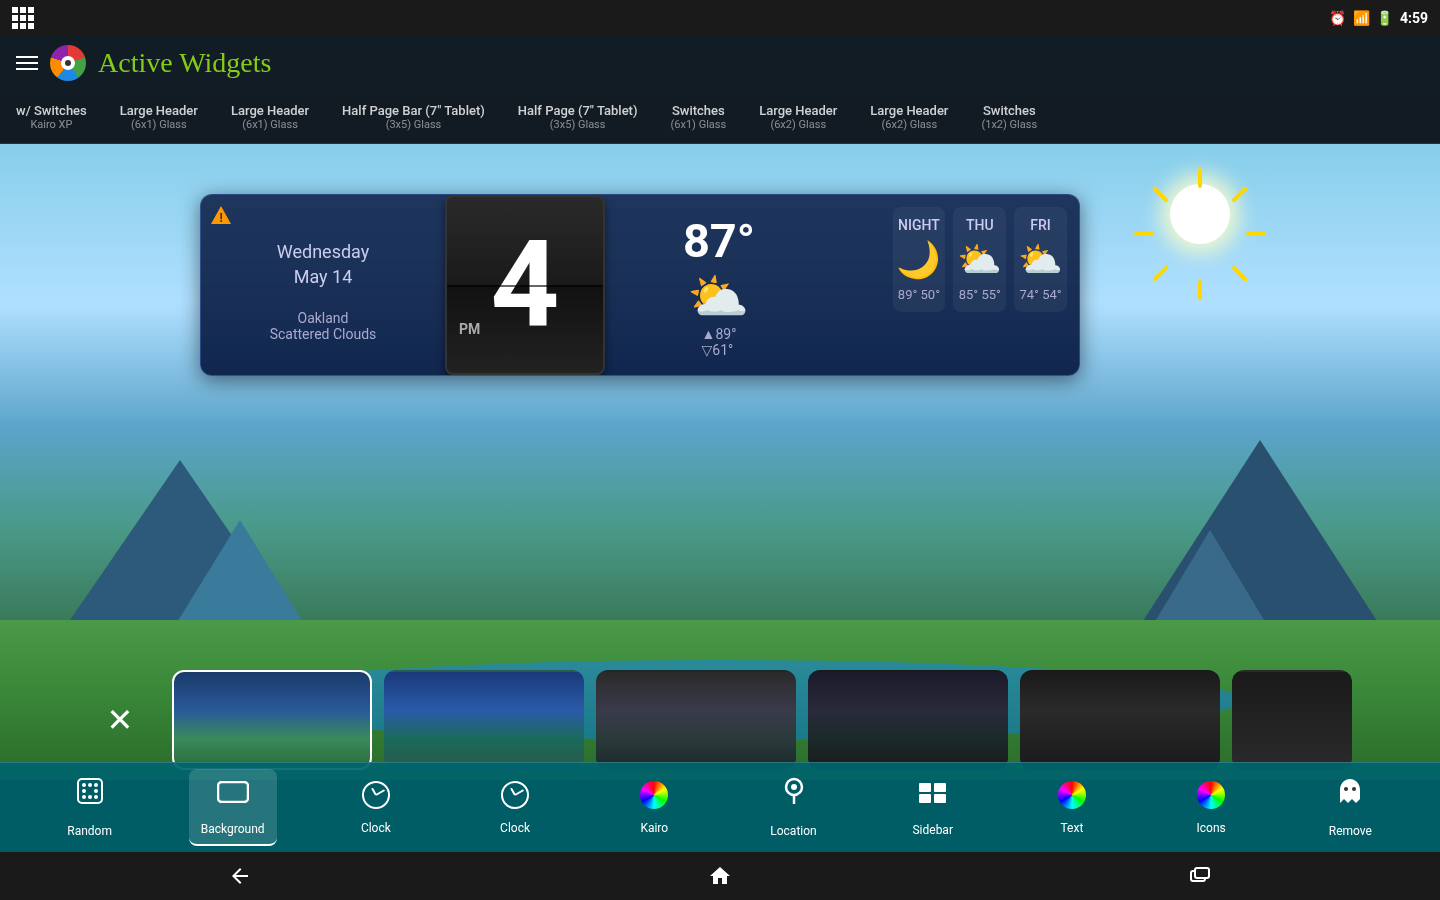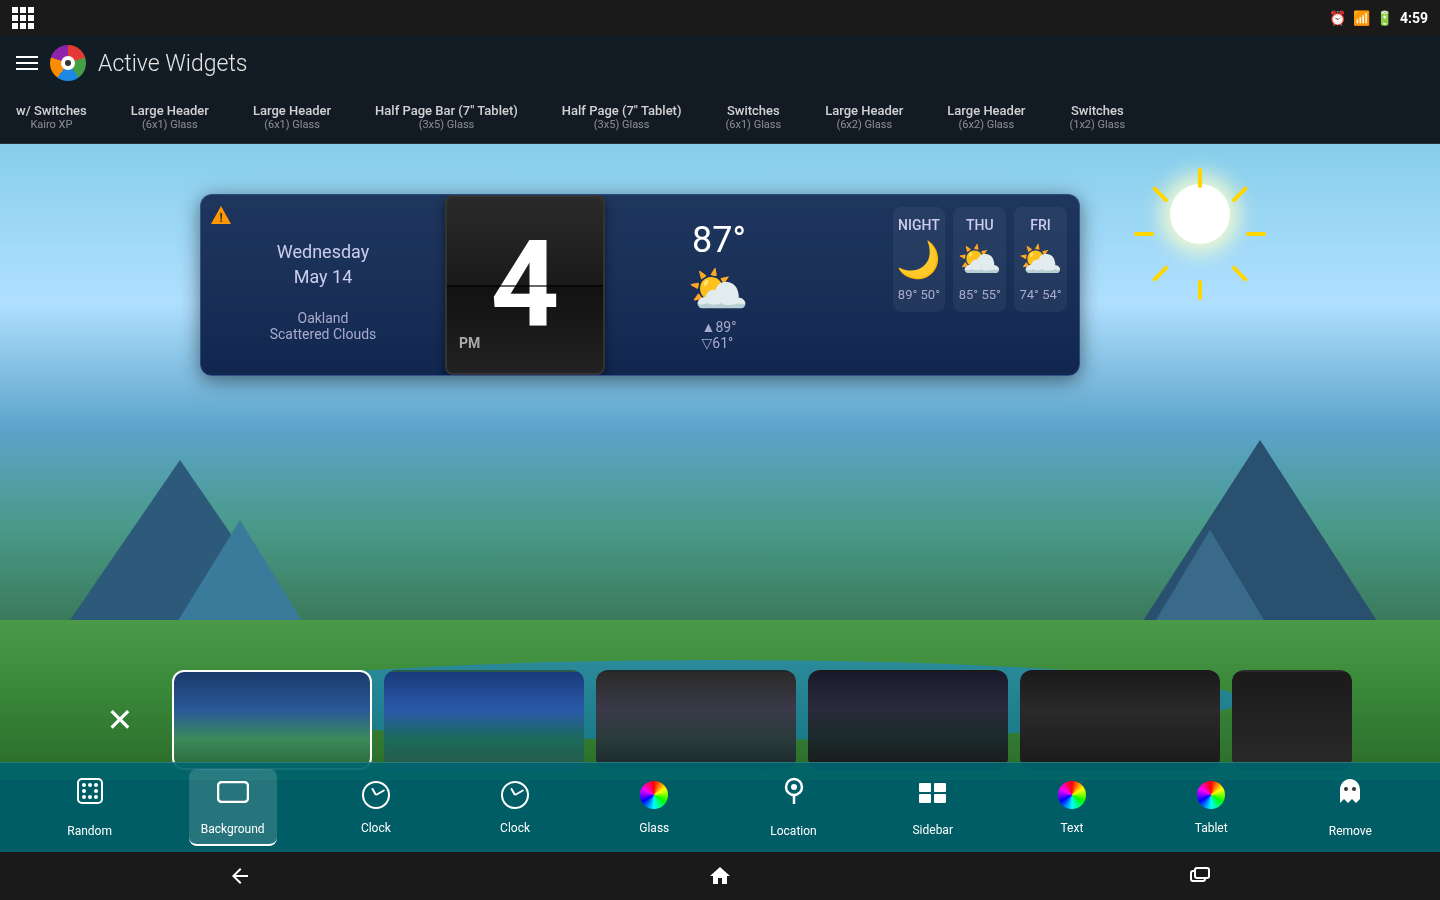--- a/index.html
+++ b/index.html
@@ -50,32 +50,32 @@
       display: flex; align-items: center; justify-content: center;
       position: relative;
     }
     .app-logo-inner {
       width: 14px; height: 14px;
       border-radius: 50%;
       background: #fff;
       display: flex; align-items: center; justify-content: center;
     }
     .app-logo-dot { width: 6px; height: 6px; border-radius: 50%; background: #333; }
-    .app-title { color: #e5e5e5; font-size: 23px; font-weight: 300; }
+    .app-title { color: #84cc16; font-size: 28px; font-weight: 300; font-family: Liberation Serif, serif; }
 
     
     #widget-strip {
       position: absolute;
       top: 90px; left: 0; right: 0;
       height: 54px;
       background: rgba(20,30,40,0.88);
       display: flex;
       align-items: center;
       padding: 0 16px;
-      gap: 44px;
+      gap: 33px;
       overflow: hidden;
       z-index: 98;
       border-bottom: 1px solid rgba(255,255,255,0.1);
     }
     .widget-item { color: rgba(255,255,255,0.8); font-size: 12px; text-align: center; white-space: nowrap; cursor: pointer; }
     .widget-item .w-title { font-weight: 500; font-size: 13px; }
     .widget-item .w-sub { font-size: 11px; color: rgba(255,255,255,0.5); }
 
     
     #main-bg {
@@ -215,32 +215,32 @@
       position: absolute;
       left: 0; right: 0;
       top: 50%;
       height: 2px;
       background: rgba(0,0,0,0.6);
     }
     .pm-label {
       color: #aaa;
       font-size: 14px;
       position: absolute;
-      bottom: 22px; left: 12px;
+      bottom: 36px; left: 12px;
     }
 
     .weather-temp-section {
       width: 220px;
       display: flex;
       flex-direction: column;
       align-items: center;
       justify-content: center;
       padding: 10px;
     }
-    .temp-main { color: #fff; font-size: 36px; font-weight: 400; }
+    .temp-main { color: #fff; font-size: 47px; font-weight: 700; }
     .cloud-sun { font-size: 50px; }
     .temp-range { color: #aac; font-size: 14px; }
 
     .weather-forecast {
       flex: 1;
       display: flex;
       flex-direction: column;
       padding: 12px;
       align-items: flex-end;
     }
@@ -636,21 +636,21 @@
         <div class="clock-hand-m"></div>
       </div>
     </div>
     <span class="toolbar-label">Clock</span>
   </div>
 
   <div class="toolbar-item">
     <div class="toolbar-icon">
       <div class="color-wheel"></div>
     </div>
-    <span class="toolbar-label">Glass</span>
+    <span class="toolbar-label">Kairo</span>
   </div>
 
   <div class="toolbar-item">
     <div class="toolbar-icon">
       <svg width="20" height="28" viewBox="0 0 20 28">
         <circle cx="10" cy="10" r="8" stroke="white" stroke-width="2.5" fill="none"></circle>
         <line x1="10" y1="18" x2="10" y2="27" stroke="white" stroke-width="2.5"></line>
         <circle cx="10" cy="10" r="3" fill="white"></circle>
       </svg>
     </div>
@@ -673,21 +673,21 @@
     <div class="toolbar-icon">
       <div class="color-wheel"></div>
     </div>
     <span class="toolbar-label">Text</span>
   </div>
 
   <div class="toolbar-item">
     <div class="toolbar-icon">
       <div class="color-wheel"></div>
     </div>
-    <span class="toolbar-label">Tablet</span>
+    <span class="toolbar-label">Icons</span>
   </div>
 
   <div class="toolbar-item">
     <div class="toolbar-icon">
       <svg width="24" height="28" viewBox="0 0 24 28">
         <path d="M12 2 C6 2 2 7 2 13 L2 26 L6 22 L10 26 L14 22 L18 26 L22 22 L22 13 C22 7 18 2 12 2 Z" fill="white"></path>
         <circle cx="8" cy="12" r="2" fill="#333"></circle>
         <circle cx="16" cy="12" r="2" fill="#333"></circle>
       </svg>
     </div>

